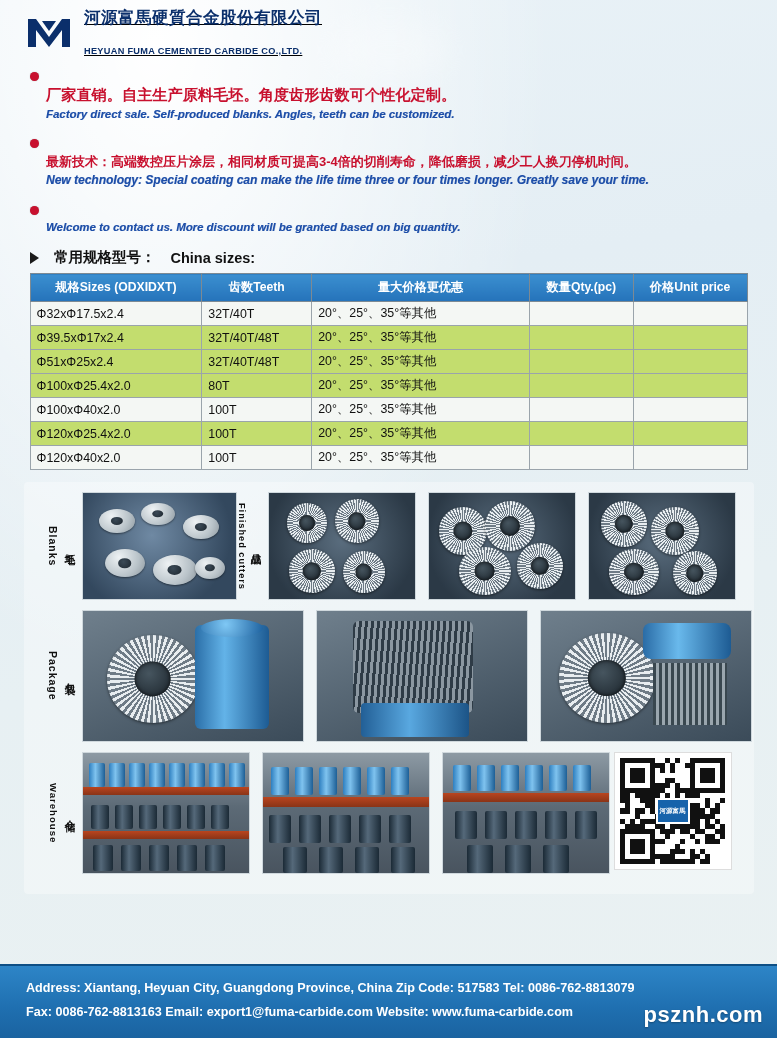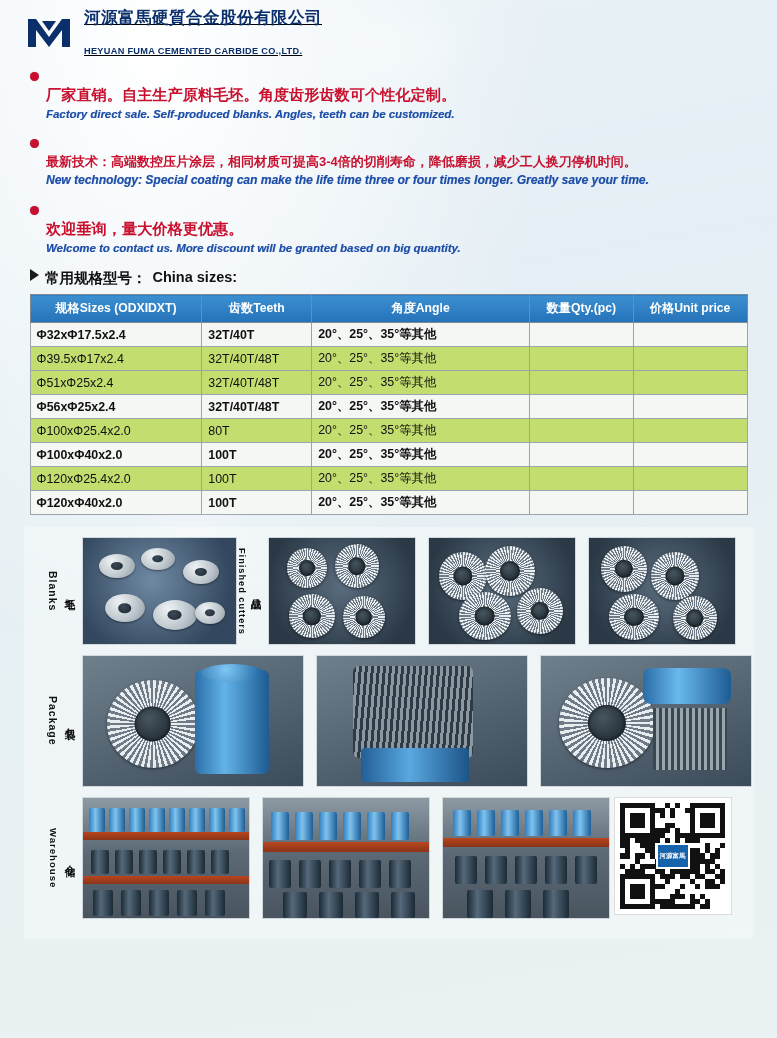--- a/index.html
+++ b/index.html
@@ -78,21 +78,21 @@
     font-weight: bold;
     font-style: italic;
     color: #1d4ea8;
     margin-top: 2px;
     white-space: nowrap;
     text-shadow: 0.5px 0 0 rgba(29,78,168,.45);
   }
 
   
   .table-title {
-    display: flex; align-items: flex-start; gap: 6px;
+    display: flex; align-items: center; gap: 15px;
     padding: 2px 0 6px 30px;
     font-size: 14.5px; font-weight: bold; color: #123;
   }
   .tri {
     width: 0; height: 0;
     border-left: 9px solid #1a1a1a;
     border-top: 6px solid transparent;
     border-bottom: 6px solid transparent;
   }
   .table-title .cn { color:#111; }
@@ -116,21 +116,21 @@
     height: 25px;
   }
   tbody td {
     border: 1px solid #9aa4ab;
     padding: 3px 6px;
     height: 23px;
     color: #111;
     white-space: nowrap;
   }
   tbody tr.alt td { background: #c3dd6e; }
-  tbody tr.norm td { background: #f4f7f4; font-weight: bold; }
+  tbody tr.norm td { background: #f4f7f4; }
   td.c1 { width: 172px; }
   td.c2 { width: 110px; }
   td.c3 { width: 218px; }
   td.c4 { width: 104px; }
   td.c5 { width: 114px; }
 
   
   .gallery {
     position: relative;
     margin: 12px auto 0;
@@ -294,39 +294,38 @@
       <span class="dot"></span>
       <span class="btext">
         <span class="cn-line" style="font-size:13px">最新技术：高端数控压片涂层，相同材质可提高3-4倍的切削寿命，降低磨损，减少工人换刀停机时间。</span>
         <span class="en-line" style="display:block;font-size:12px">New technology: Special coating can make the life time three or four times longer. Greatly save your time.</span>
       </span>
     </div>
 
     <div class="bullet-row">
       <span class="dot"></span>
       <span class="btext">
-        <span class="cn-line">欢迎垂询，量大价格更优惠。</span>
         <span class="en-line" style="display:block">Welcome to contact us. More discount will be granted based on big quantity.</span>
       </span>
     </div>
 
   </div>
 
   <div class="table-title">
     <span class="tri"></span>
     <span class="cn">常用规格型号：</span>
     <span class="en">China sizes:</span>
   </div>
 
   <table>
     <thead>
       <tr>
         <th style="width:172px">规格Sizes (ODXIDXT)</th>
         <th style="width:110px">齿数Teeth</th>
-        <th style="width:218px">角度Angle</th>
+        <th style="width:218px">量大价格更优惠</th>
         <th style="width:104px">数量Qty.(pc)</th>
         <th style="width:114px">价格Unit price</th>
       </tr>
     </thead>
     <tbody>
       <tr class="norm">
         <td class="c1">Φ32xΦ17.5x2.4</td>
         <td class="c2">32T/40T</td>
         <td class="c3">20°、25°、35°等其他</td>
         <td class="c4"></td>
@@ -334,27 +333,20 @@
       </tr>
       <tr class="alt">
         <td class="c1">Φ39.5xΦ17x2.4</td>
         <td class="c2">32T/40T/48T</td>
         <td class="c3">20°、25°、35°等其他</td>
         <td class="c4"></td>
         <td class="c5"></td>
       </tr>
       <tr class="alt">
         <td class="c1">Φ51xΦ25x2.4</td>
-        <td class="c2">32T/40T/48T</td>
-        <td class="c3">20°、25°、35°等其他</td>
-        <td class="c4"></td>
-        <td class="c5"></td>
-      </tr>
-      <tr class="norm">
-        <td class="c1">Φ56xΦ25x2.4</td>
         <td class="c2">32T/40T/48T</td>
         <td class="c3">20°、25°、35°等其他</td>
         <td class="c4"></td>
         <td class="c5"></td>
       </tr>
       <tr class="alt">
         <td class="c1">Φ100xΦ25.4x2.0</td>
         <td class="c2">80T</td>
         <td class="c3">20°、25°、35°等其他</td>
         <td class="c4"></td>
@@ -964,14 +956,20 @@
             <i></i>
             <i></i>
             <i></i>
           </div>
         <div class="qr-center">河源富馬</div>
       </div>
     </div>
 
   </div>
 
+  <div class="footer">
+    <div class="footer-underline"></div>
+    <div class="line">Address: Xiantang, Heyuan City, Guangdong Province, China  Zip Code: 517583   Tel: 0086-762-8813079</div>
+    <div class="line">Fax: 0086-762-8813163   Email: export1@fuma-carbide.com     Website: www.fuma-carbide.com</div>
+    <div class="watermark">psznh.com</div>
+  </div>
 
 </div>
 
 </body></html>

